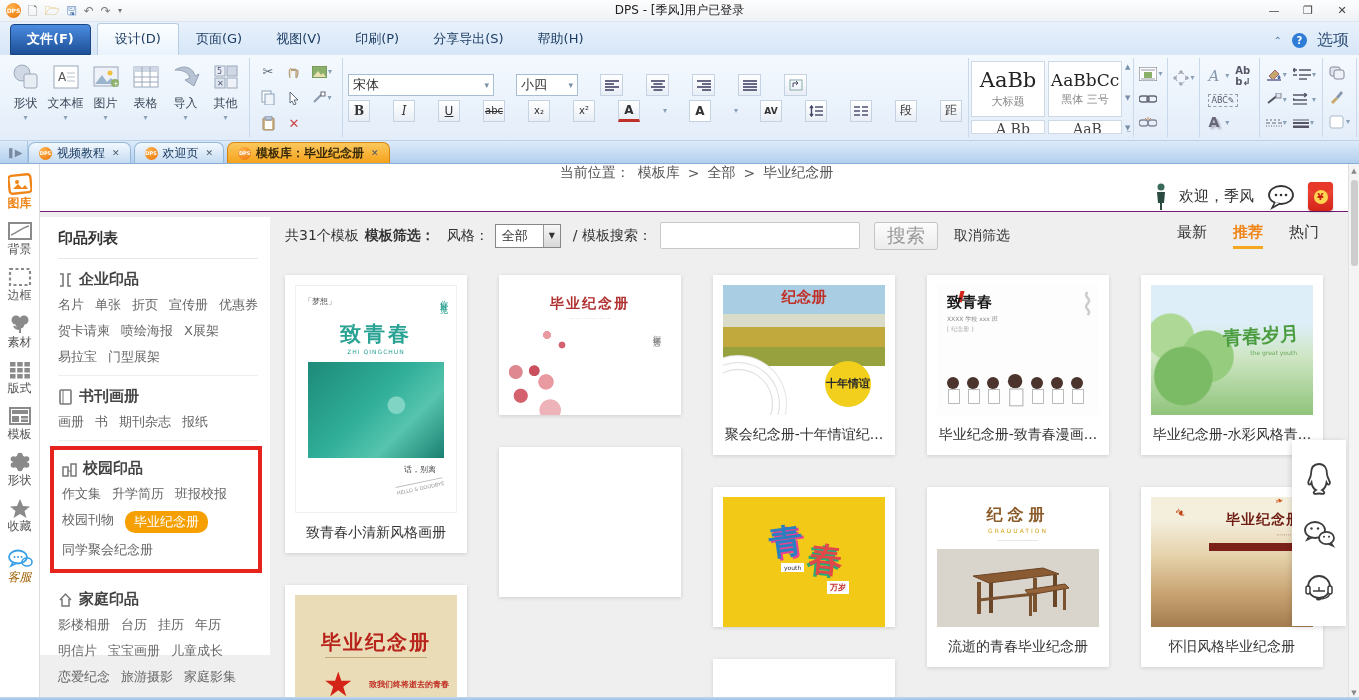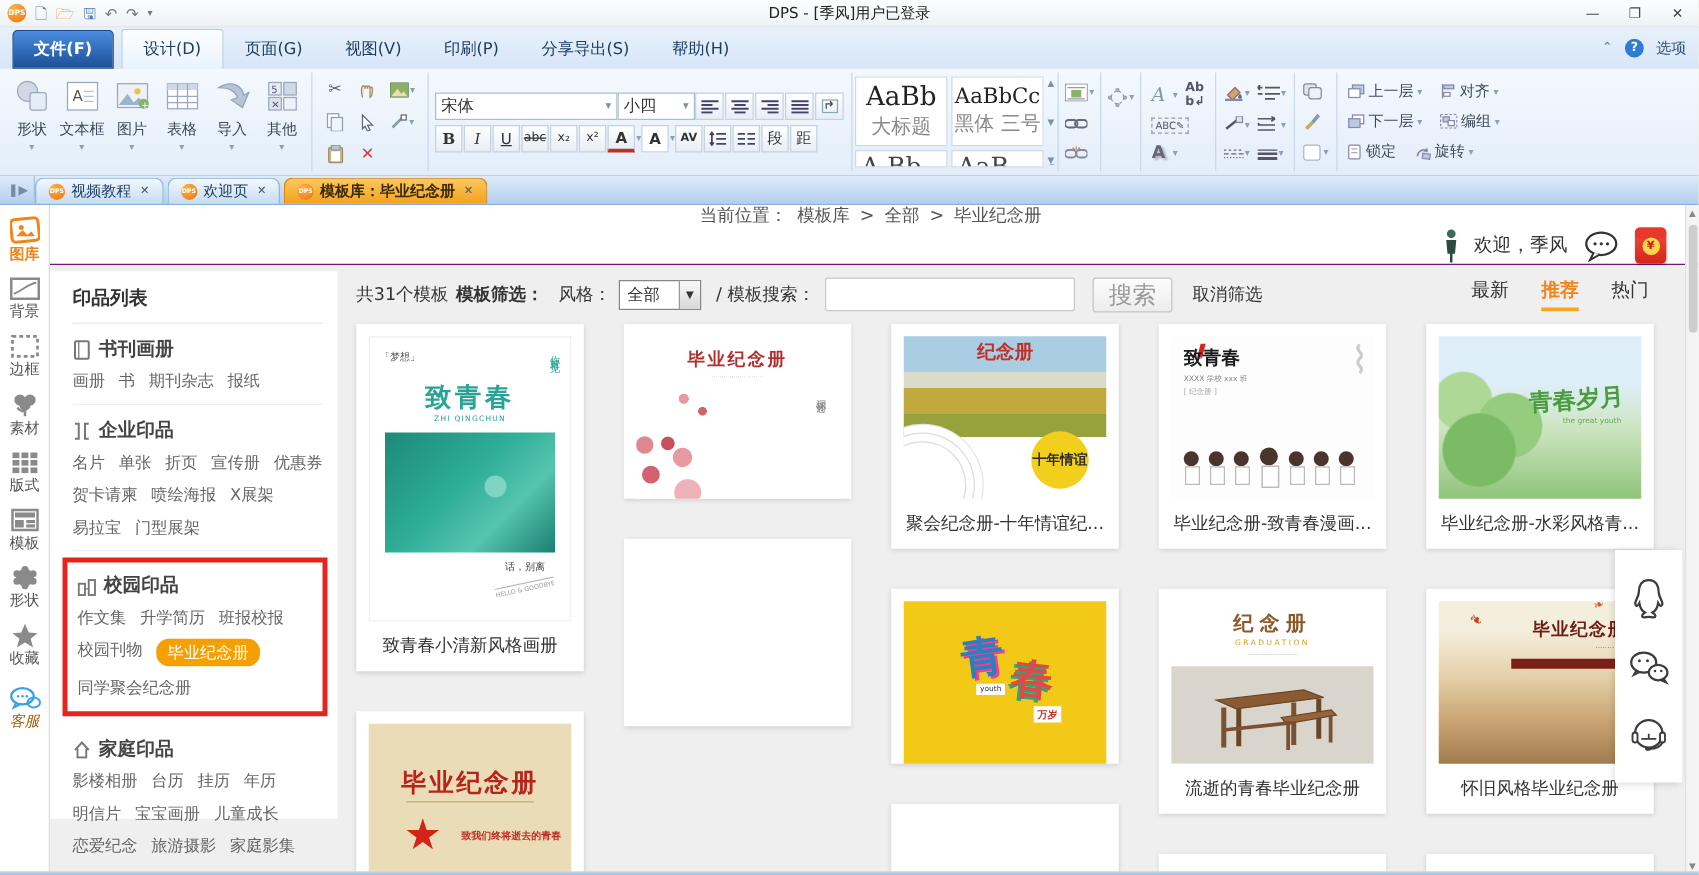--- a/index.html
+++ b/index.html
@@ -16,46 +16,46 @@
   .win-controls{margin-left:auto;display:flex;z-index:2;}
   .win-controls span{width:34px;text-align:center;font-size:11px;color:#444;cursor:default;}
 
   
   .menubar{height:33px;background:linear-gradient(#e8f1fb,#d6e6f8);display:flex;align-items:flex-end;position:relative;}
   .file-btn{margin:0 6px 0 10px;padding:5px 16px 6px;background:linear-gradient(#4a8ce0,#1d4f97);color:#fff;font-weight:bold;font-size:13px;border-radius:4px 4px 0 0;border:1px solid #1a4584;}
   .menu-tab{padding:6px 17px 7px;font-size:13px;color:#1d3d63;}
   .menu-tab.active{background:linear-gradient(#fcfeff,#e9f3fd);border:1px solid #b9cde2;border-bottom:none;border-radius:3px 3px 0 0;}
   .menu-right{position:absolute;right:10px;top:8px;display:flex;align-items:center;gap:10px;color:#5a7aa0;}
   .help-dot{width:15px;height:15px;border-radius:50%;background:#2f7cd6;color:#fff;font-size:10px;font-weight:bold;display:flex;align-items:center;justify-content:center;}
-  .opt-label{font-size:12px;color:#33517a;}
+  .opt-label{font-size:16px;color:#33517a;}
 
   
   .ribbon{height:86px;background:linear-gradient(#f4f9fe,#e3edf9);border-bottom:1px solid #bcd0e6;display:flex;align-items:stretch;padding:3px 2px;}
   .rgroup{border-right:1px solid #c9d8ea;padding:2px 5px;display:flex;}
   .bigbtns{gap:3px;}
   .bigbtn{width:37px;display:flex;flex-direction:column;align-items:center;justify-content:flex-start;color:#3c4a5a;font-size:12px;}
   .bigbtn svg{margin:2px 0 3px;}
   .bigbtn .dd{color:#8aa0b8;font-size:8px;margin-top:1px;}
   .edit-grid{display:grid;grid-template-columns:26px 26px 30px;grid-auto-rows:26px;align-content:center;}
   .mini{display:flex;align-items:center;justify-content:center;color:#5a6a7c;font-size:13px;}
   .mini .dd{font-size:8px;color:#8aa0b8;margin-left:1px;}
   .fontgrp{flex-direction:column;gap:4px;justify-content:center;}
-  .fontrow{display:flex;align-items:center;gap:0;}
+  .fontrow{display:flex;align-items:center;gap:22px;}
   .selbox{background:#fff;border:1px solid #a8bed4;height:22px;display:flex;align-items:center;padding:0 4px;font-size:13px;color:#333;}
   .selbox .dd{margin-left:auto;color:#7a90a8;font-size:9px;padding-left:6px;}
   .fmtbtn{min-width:22px;height:22px;border:1px solid transparent;display:flex;align-items:center;justify-content:center;font-size:12px;color:#333;background:linear-gradient(#fff,#e8eef6);border:1px solid #c4d2e2;margin-right:1px;}
   .alnbtn{width:23px;height:22px;background:linear-gradient(#fff,#e8eef6);border:1px solid #c4d2e2;display:flex;align-items:center;justify-content:center;margin-right:1px;}
   .stylegal{flex-direction:row;padding:3px 2px;}
   .style-items{display:flex;flex-direction:column;overflow:hidden;height:76px;}
   .style-row{display:flex;gap:3px;}
   .style-item{width:74px;height:56px;background:#fff;border:1px solid #cdd9e6;display:flex;flex-direction:column;align-items:center;justify-content:center;}
   .style-sample{font-size:21px;color:#222;font-family:"DejaVu Serif","Liberation Serif",serif;line-height:1;}
   .style-sample.heiti{font-weight:normal;font-size:17px;}
-  .style-name{font-size:16px;color:#8a8a8a;margin-top:3px;white-space:nowrap;}
-  .style-peek{width:74px;height:14px;background:#fff;border:1px solid #cdd9e6;margin-top:3px;overflow:hidden;font-size:20px;color:#444;font-family:"DejaVu Serif",serif;padding-left:4px;}
+  .style-name{font-size:11px;color:#8a8a8a;margin-top:3px;white-space:nowrap;}
+  .style-peek{width:74px;height:14px;background:#fff;border:1px solid #cdd9e6;margin-top:3px;overflow:hidden;font-size:14px;color:#444;font-family:"DejaVu Serif",serif;padding-left:24px;}
   .galscroll{display:flex;flex-direction:column;justify-content:space-between;padding:2px 1px 2px 3px;color:#7a90a8;font-size:7px;}
   .icol{display:flex;flex-direction:column;justify-content:space-around;align-items:flex-start;}
   .irow{display:flex;align-items:center;gap:6px;}
   .arrgrp{flex-direction:column;justify-content:space-around;padding:3px 8px;}
   .arr-row{display:flex;align-items:center;gap:14px;}
   .arr-item{display:flex;align-items:center;gap:3px;font-size:12px;color:#3c4a5a;}
   .arr-item .dd{font-size:8px;color:#8aa0b8;}
 
   
   .doctabs{height:23px;background:linear-gradient(#dcebfa,#b3cfee);display:flex;align-items:flex-end;border-bottom:1px solid #86aed6;padding-left:2px;}
@@ -86,21 +86,21 @@
   .left-panel{width:230px;background:#fff;margin:5px 0 0 0;height:438px;padding:12px 12px 10px 18px;flex-shrink:0;}
   .lp-title{font-size:15px;font-weight:bold;color:#333;padding-bottom:10px;border-bottom:1px solid #e8e8e8;}
   .lp-sec{padding:11px 0 9px;border-bottom:1px solid #eee;}
   .lp-sec:last-child{border-bottom:none;}
   .lp-head{display:flex;align-items:center;gap:6px;font-size:15px;font-weight:bold;color:#444;margin-bottom:7px;}
   .lp-links{display:flex;flex-wrap:wrap;column-gap:11px;row-gap:8px;font-size:13px;color:#666;}
   .lp-links span{white-space:nowrap;}
   .lp-sec.highlight{border:4px solid #e5241d;padding:9px 6px 10px 8px;margin:5px 0 6px -8px;width:212px;}
   .tag-active{background:#f5a000;color:#fff;border-radius:10px;padding:2px 9px;font-size:13px;}
 
-  .right-area{flex:1;display:flex;flex-direction:column;padding-left:15px;overflow:hidden;}
+  .right-area{flex:1;display:flex;flex-direction:column;padding-left:15px;overflow:hidden;gap:16px;}
   .filterbar{height:47px;display:flex;align-items:center;font-size:14px;color:#333;gap:6px;flex-shrink:0;}
   .filterbar b{font-size:14px;}
   .style-select{width:66px;height:24px;background:#fff;border:1px solid #888;display:flex;align-items:center;padding-left:6px;font-size:13px;}
   .style-select .dbtn{margin-left:auto;width:17px;height:100%;background:linear-gradient(#f8f8f8,#d8d8d8);border-left:1px solid #999;display:flex;align-items:center;justify-content:center;font-size:8px;color:#333;}
   .search-input{width:200px;height:27px;background:#fff;border:1px solid #c8c8c8;border-radius:2px;margin:0 8px 0 2px;padding:0 6px;font-size:13px;}
   .search-btn{height:28px;padding:0 12px;background:linear-gradient(#fcfcfc,#ececec);border:1px solid #c4c4c4;border-radius:3px;color:#999;font-size:19px;display:flex;align-items:center;}
   .cancel-link{margin-left:10px;color:#333;}
   .sortbox{margin-left:auto;display:flex;gap:26px;padding-right:40px;font-size:15px;color:#333;}
   .sort-link.active{color:#f08519;font-weight:bold;border-bottom:3px solid #f5a623;padding-bottom:4px;}
 
@@ -802,51 +802,51 @@
     </div>
 
     <div class="content">
 
       <div class="left-panel">
         <div class="lp-title">印品列表</div>
 
         <div class="lp-sec">
           <div class="lp-head">
             <svg width="15" height="16">
-                <rect x="2" y="1" width="11" height="14" rx="1" fill="none" stroke="#777" stroke-width="1.6"></rect>
-                <line x1="5" y1="1" x2="5" y2="15" stroke="#777"></line>
-              </svg>
-            <span>书刊画册</span>
-          </div>
-          <div class="lp-links">
-            <span>画册</span>
-            <span>书</span>
-            <span>期刊杂志</span>
-            <span>报纸</span>
-          </div>
-        </div>
-
-        <div class="lp-sec">
-          <div class="lp-head">
-            <svg width="15" height="16">
                 <path d="M2 2 L5 2 L5 14 L2 14 M13 2 L10 2 L10 14 L13 14" fill="none" stroke="#777" stroke-width="1.6"></path>
               </svg>
             <span>企业印品</span>
           </div>
           <div class="lp-links">
             <span>名片</span>
             <span>单张</span>
             <span>折页</span>
             <span>宣传册</span>
             <span>优惠券</span>
             <span>贺卡请柬</span>
             <span>喷绘海报</span>
             <span>X展架</span>
             <span>易拉宝</span>
             <span>门型展架</span>
+          </div>
+        </div>
+
+        <div class="lp-sec">
+          <div class="lp-head">
+            <svg width="15" height="16">
+                <rect x="2" y="1" width="11" height="14" rx="1" fill="none" stroke="#777" stroke-width="1.6"></rect>
+                <line x1="5" y1="1" x2="5" y2="15" stroke="#777"></line>
+              </svg>
+            <span>书刊画册</span>
+          </div>
+          <div class="lp-links">
+            <span>画册</span>
+            <span>书</span>
+            <span>期刊杂志</span>
+            <span>报纸</span>
           </div>
         </div>
 
         <div class="lp-sec highlight">
           <div class="lp-head">
             <svg width="15" height="16">
                 <rect x="1" y="6" width="5" height="9" fill="none" stroke="#777" stroke-width="1.5"></rect>
                 <rect x="9" y="3" width="5" height="12" fill="none" stroke="#777" stroke-width="1.5"></rect>
                 <line x1="6" y1="10" x2="9" y2="10" stroke="#777"></line>
               </svg>

